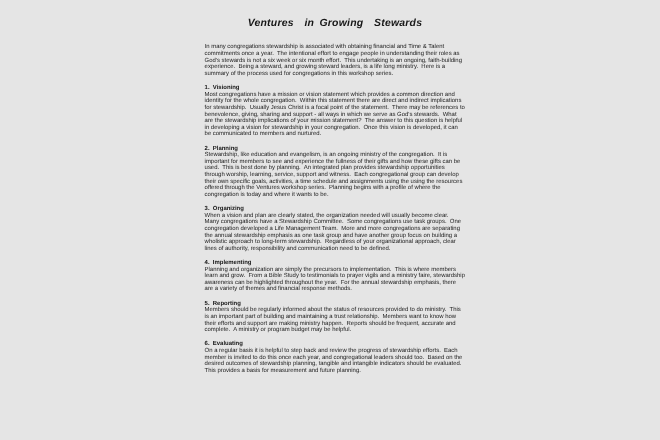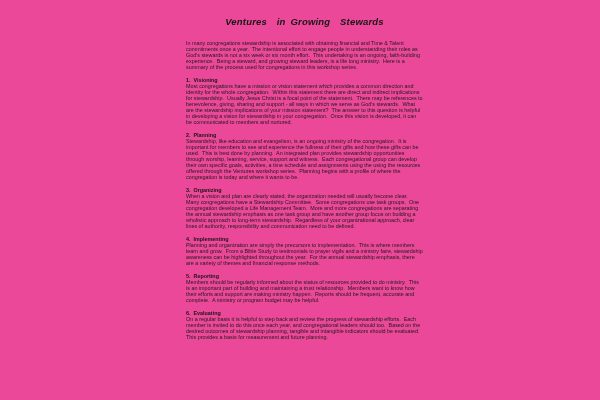--- a/index.html
+++ b/index.html
@@ -4,21 +4,21 @@
 <style>
   html, body {
     margin: 0;
     padding: 0;
     background: #ffffff;
   }
   .page {
     position: relative;
     width: 600px;
     height: 400px;
-    background: #ec4899;
+    background: #e5e5e5;
     overflow: hidden;
     font-family: "Liberation Sans", sans-serif;
     color: #1c1c1c;
   }
   .content {
     position: absolute;
     left: 186px;
     top: 16px;
     width: 237px;
   }

